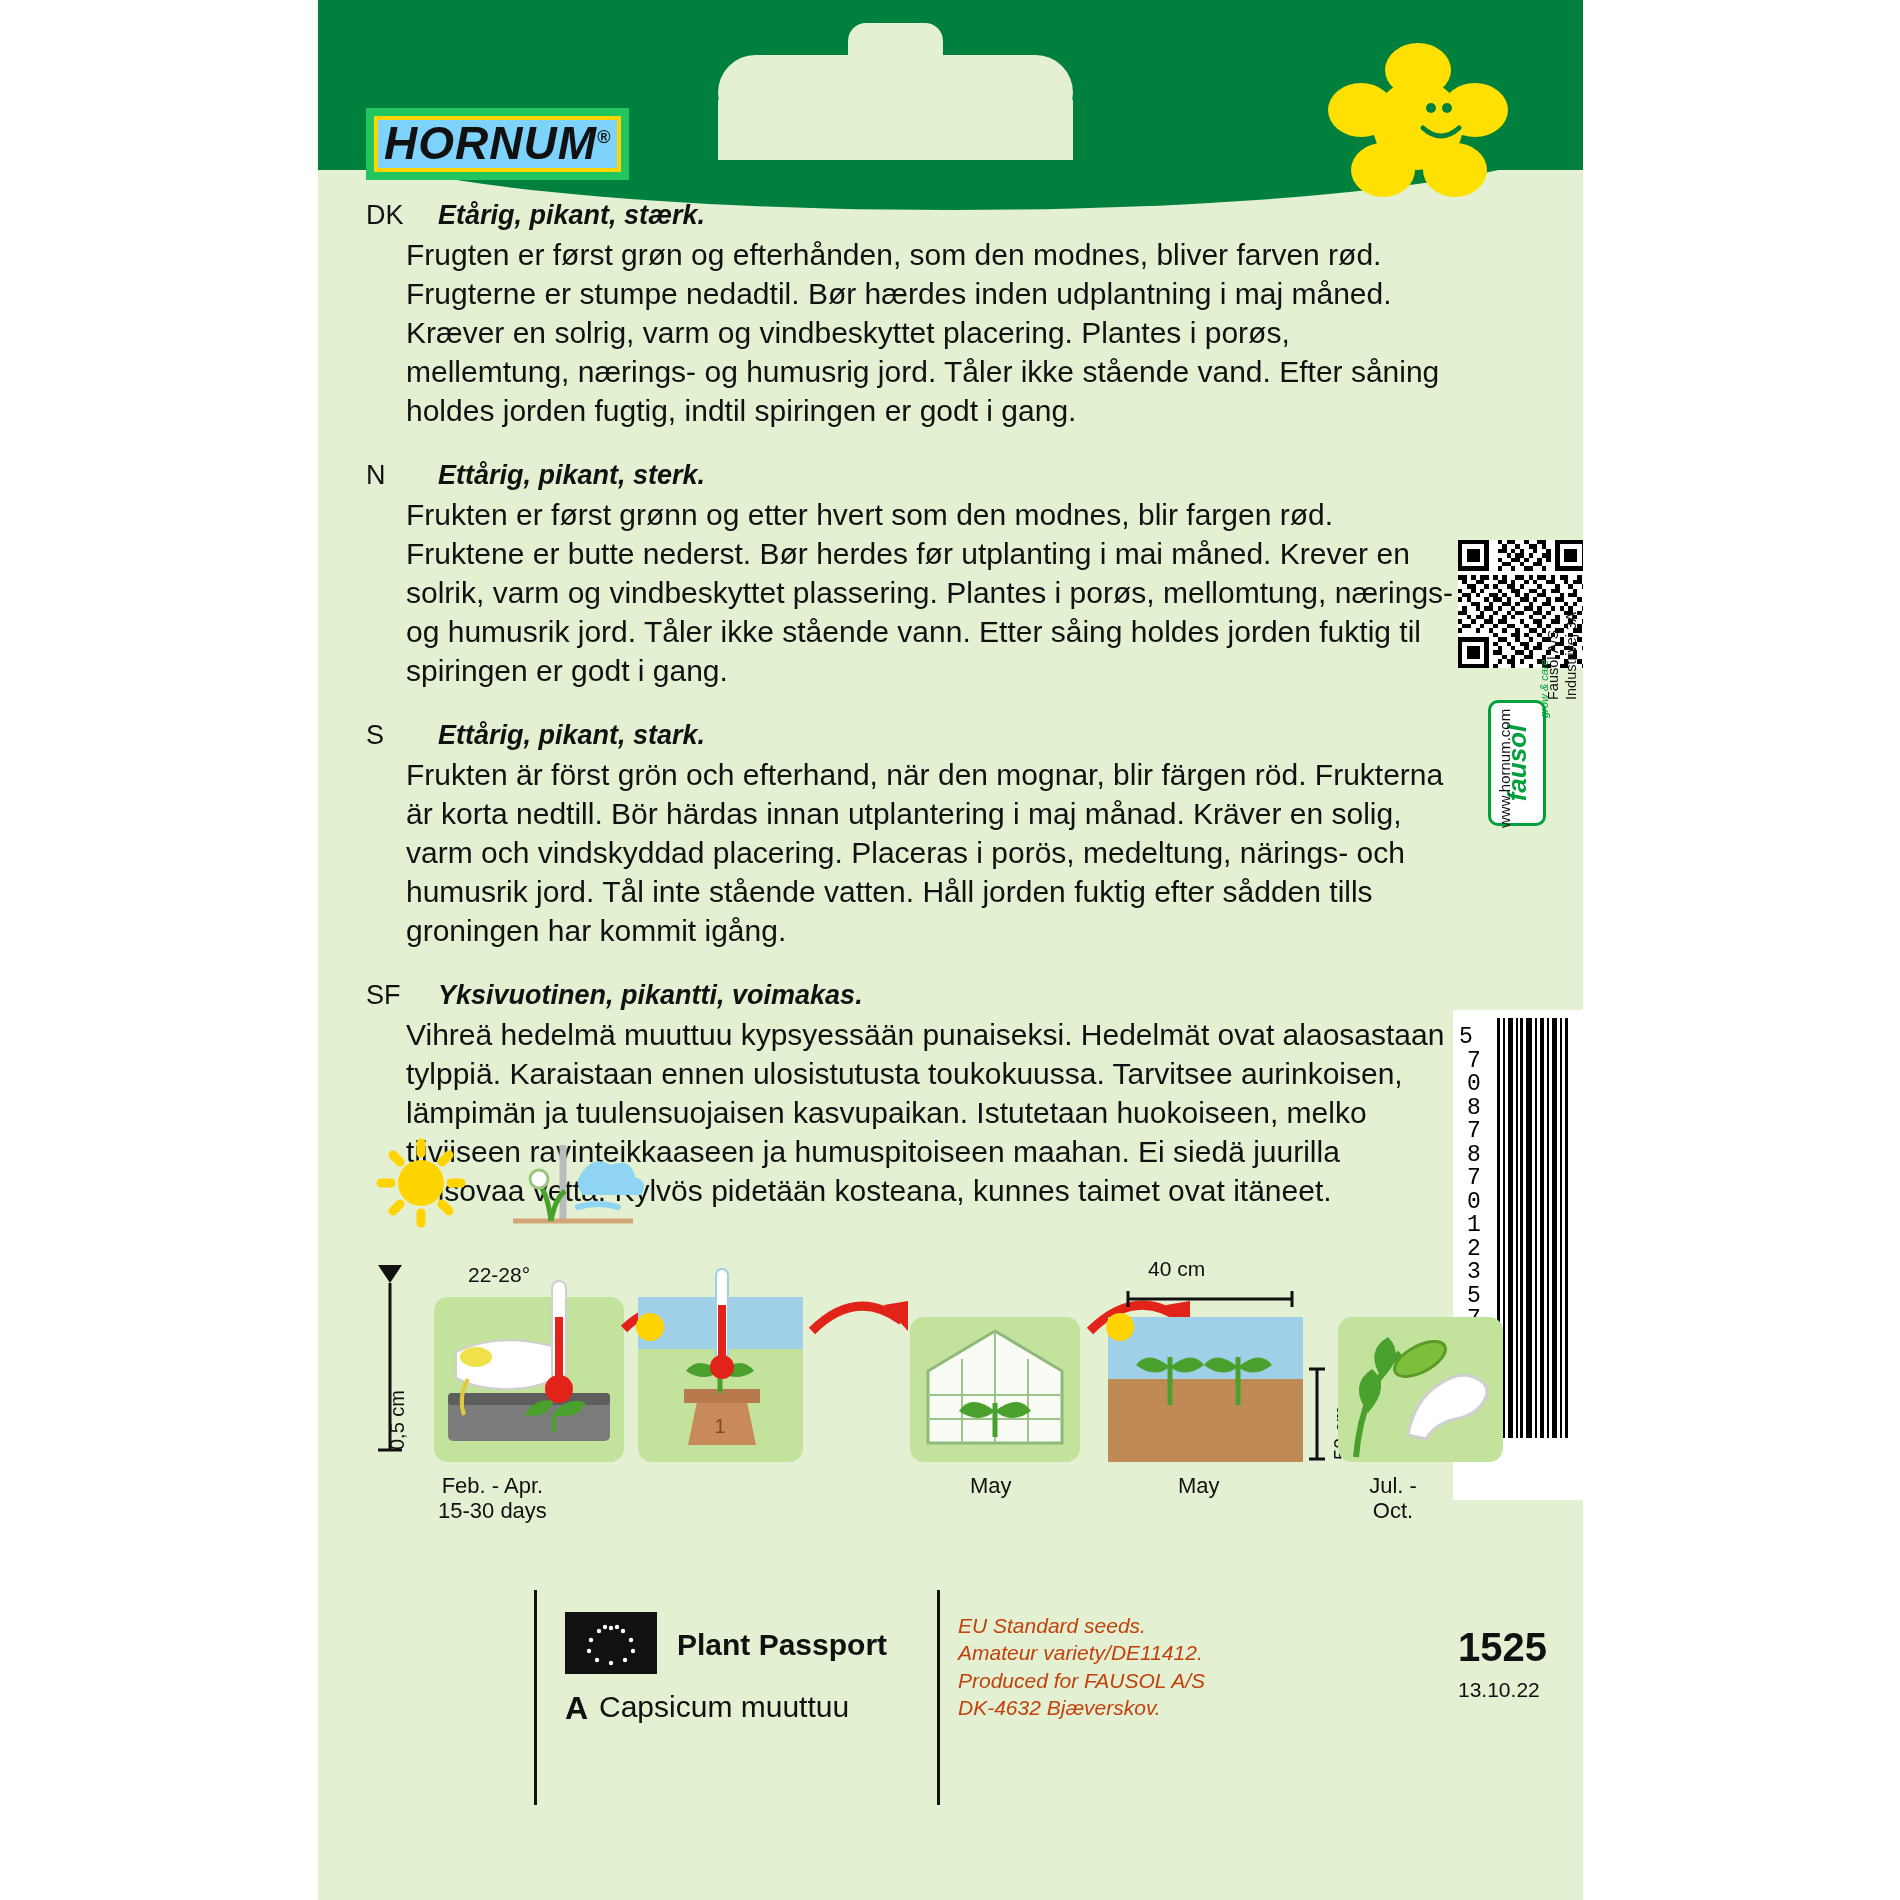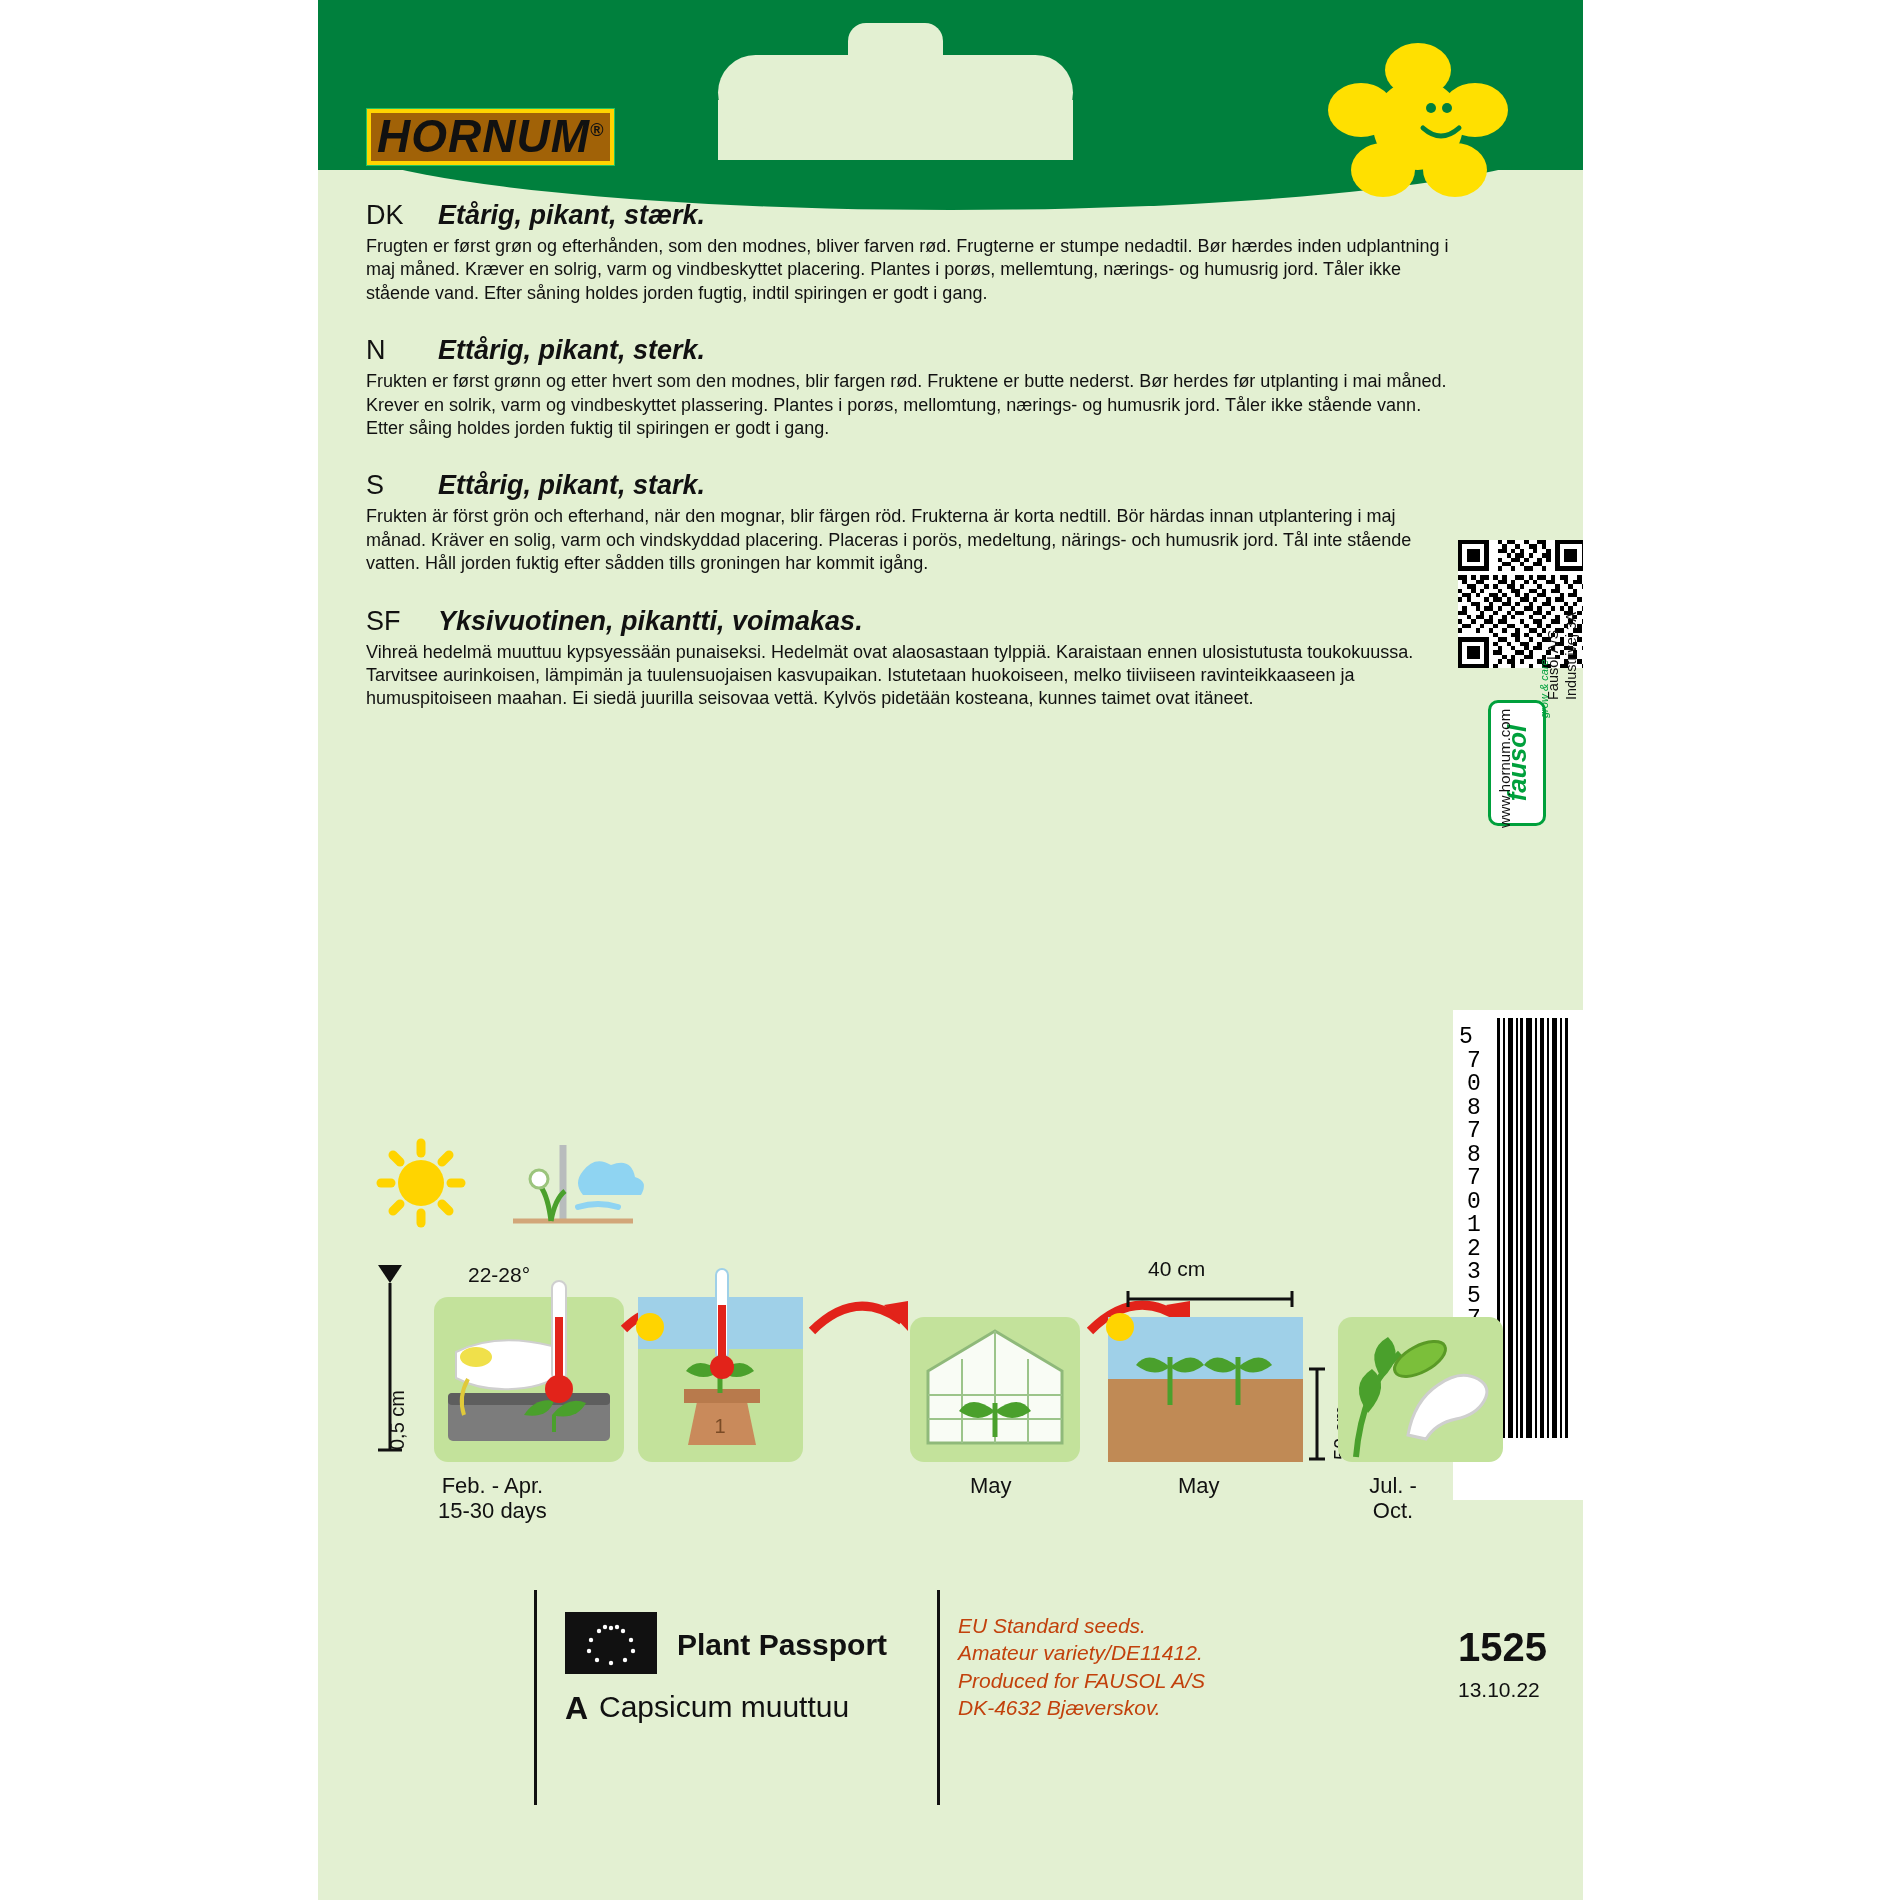--- a/index.html
+++ b/index.html
@@ -70,22 +70,22 @@
     height: 60px;
     background: #e3f0d2;
     z-index: 3;
   }
   
   .logo {
     position: absolute;
     left: 48px;
     top: 108px;
     z-index: 6;
-    background: #a16207;
-    border: 1px solid #22c55e;
+    background: #7dd3fc;
+    border: 8px solid #22c55e;
     padding: 4px 10px 6px 10px;
     box-shadow: 0 0 0 4px #ffd400 inset;
   }
   .logo-text {
     font-family: "Liberation Sans", sans-serif;
     font-weight: bold;
     font-style: italic;
     font-size: 46px;
     letter-spacing: 1px;
     color: #111111;
@@ -126,24 +126,25 @@
     font-style: normal;
     font-weight: normal;
     min-width: 72px;
     display: inline-block;
   }
   .lang-title {
     font-style: italic;
     font-weight: bold;
   }
   .lang-body {
-    font-size: 18px;
+    font-size: 30px;
     line-height: 1.30;
     color: #111;
     text-align: left;
+    margin-left: 40px;
   }
   
   .qr {
     position: absolute;
     left: 1140px;
     top: 540px;
     width: 128px;
     height: 128px;
   }
   

